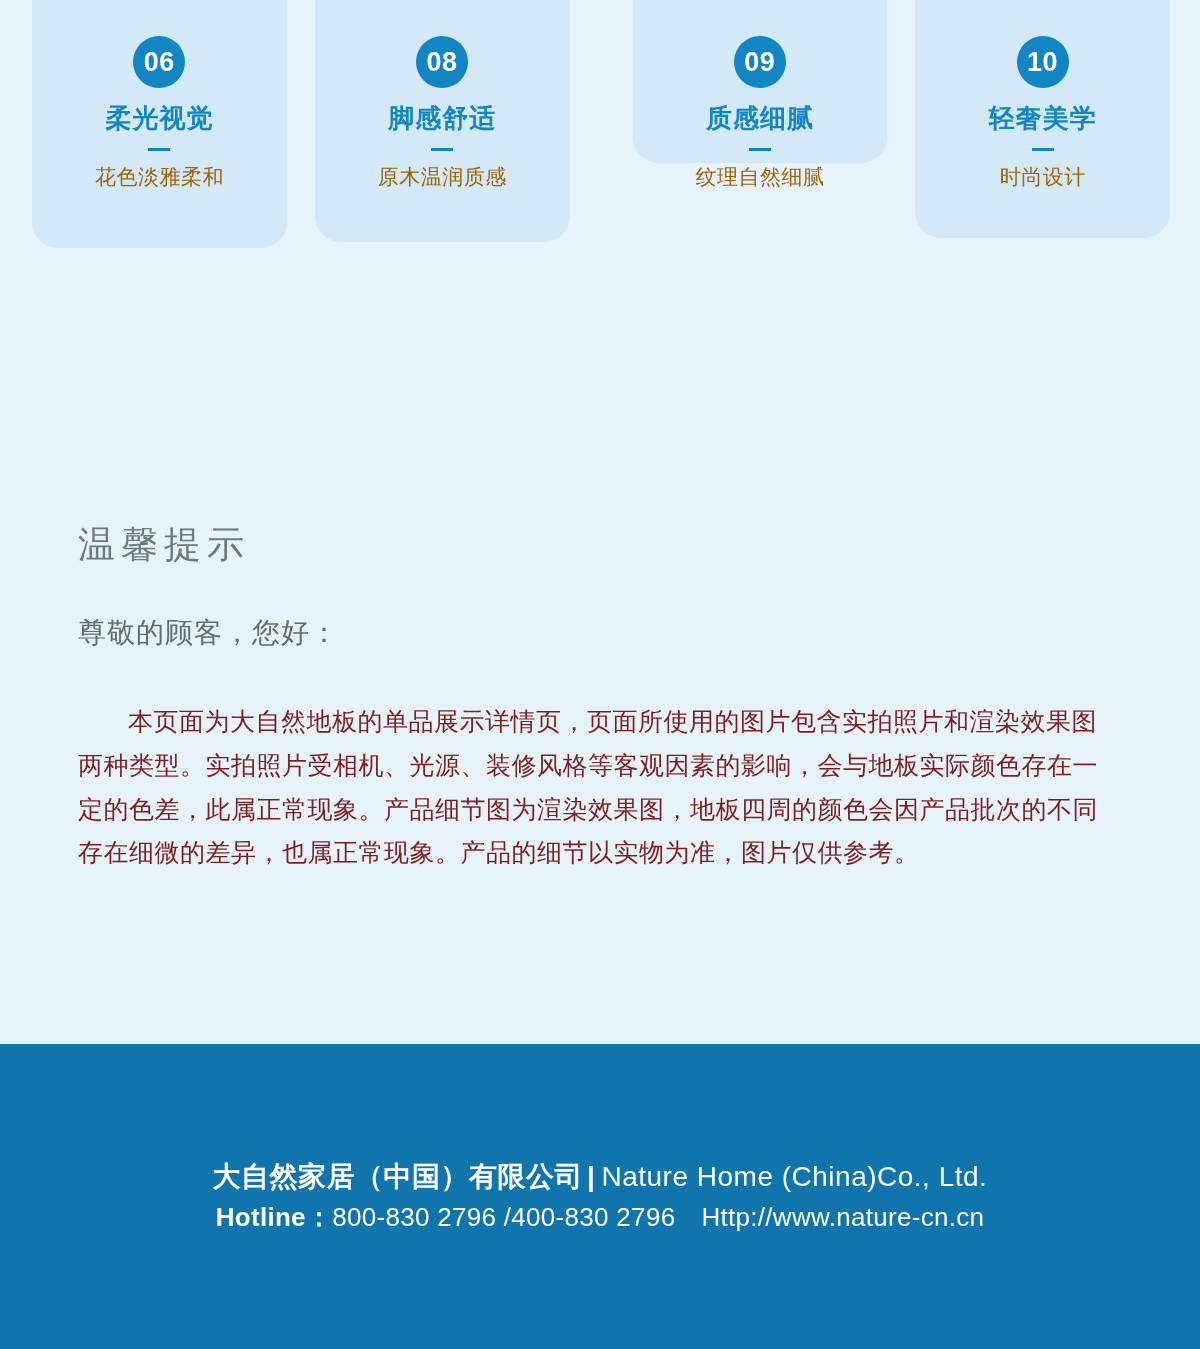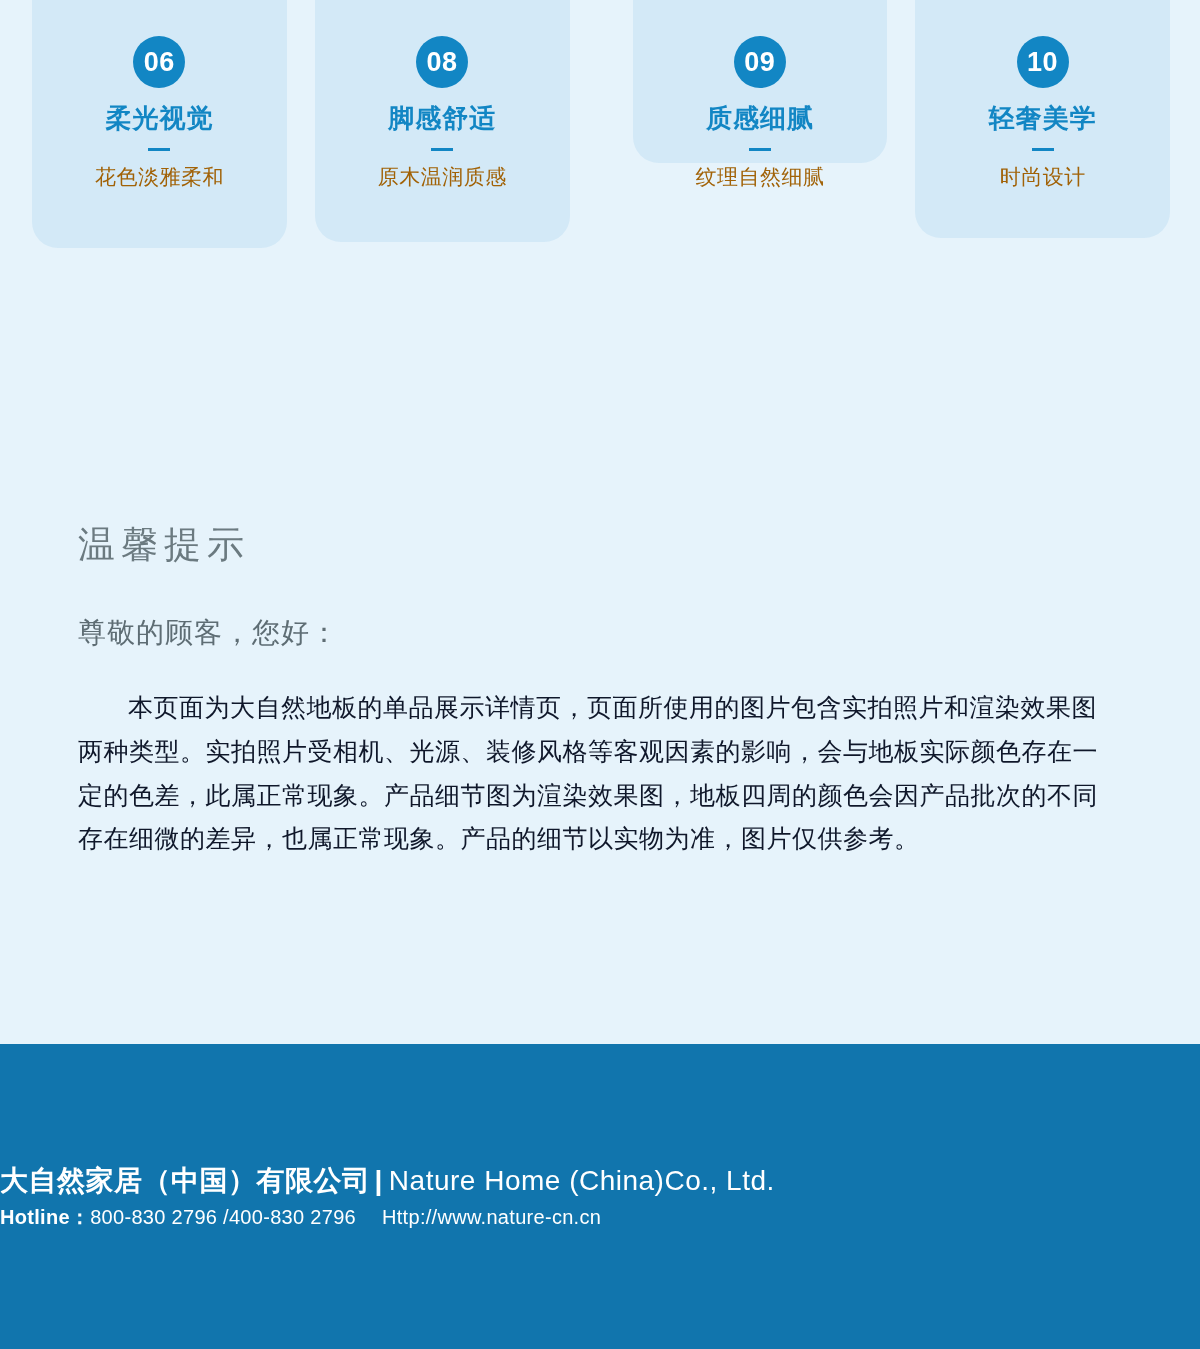--- a/index.html
+++ b/index.html
@@ -105,59 +105,59 @@
     color: #5c6a70;
     white-space: nowrap;
   }
   .reminder-greeting {
     margin-top: 44px;
     font-size: 28px;
     color: #5e6d74;
     letter-spacing: 1px;
   }
   .reminder-body {
-    margin-top: 34px;
+    margin-top: 48px;
     font-size: 25px;
     line-height: 1.75;
-    color: #0f172a;
+    color: #7f1d1d;
     text-indent: 50px;
     letter-spacing: 0.5px;
     padding-right: 10px;
   }
 
   
   .footer {
     position: absolute;
     left: 0;
     bottom: 0;
     width: 1200px;
     height: 305px;
     background: #1175ad;
     color: #ffffff;
     display: flex;
     flex-direction: column;
     justify-content: center;
-    align-items: flex-start;
+    align-items: center;
   }
   .footer-company {
     font-size: 28px;
     font-weight: bold;
     letter-spacing: 0.5px;
     white-space: nowrap;
   }
   .footer-company .en {
     font-weight: normal;
   }
   .footer-company .sep {
     font-weight: bold;
     margin: 0 6px 0 4px;
   }
   .footer-contact {
     margin-top: 4px;
-    font-size: 20px;
+    font-size: 26px;
     white-space: nowrap;
     letter-spacing: 0.3px;
   }
   .footer-contact .label { font-weight: bold; }
   .footer-contact .url { margin-left: 26px; }
 </style>
 </head>
 <body>
 
 <div class="page">

